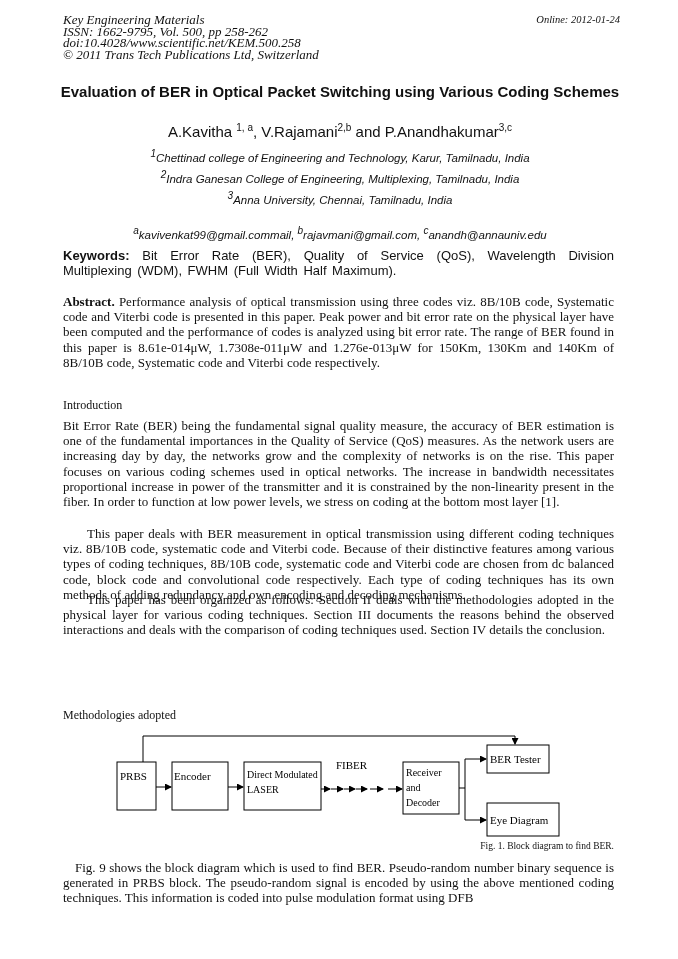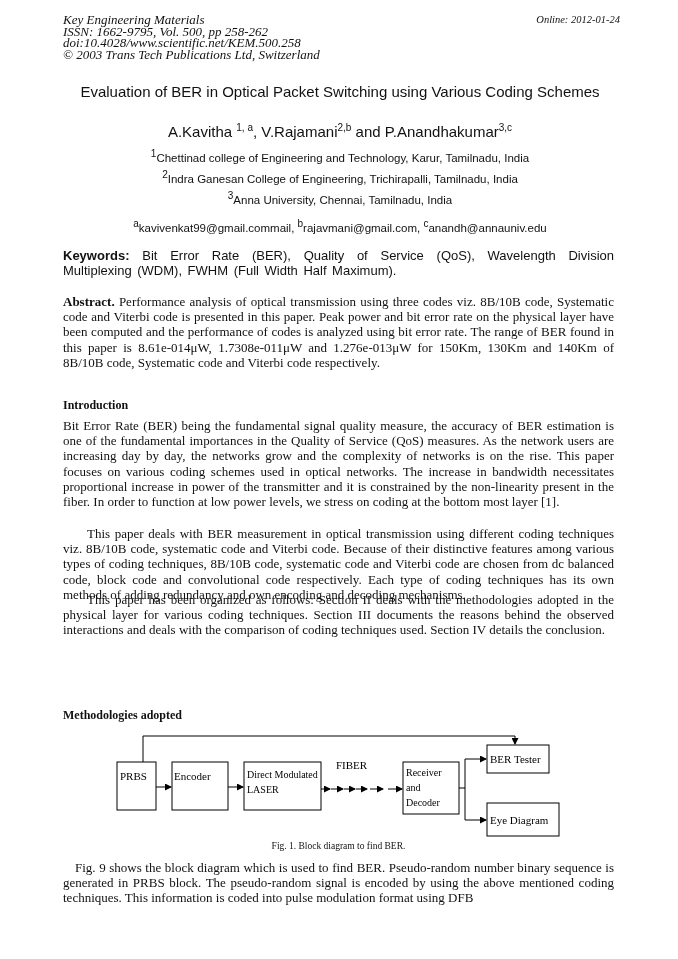--- a/index.html
+++ b/index.html
@@ -4,55 +4,55 @@
 <style>
   html, body { margin: 0; padding: 0; background: #ffffff; }
   body { width: 678px; height: 959px; position: relative; overflow: hidden; color: #111; }
   .serif { font-family: "Liberation Serif", "DejaVu Serif", serif; }
   .sans { font-family: "Liberation Sans", "DejaVu Sans", sans-serif; }
   .abs { position: absolute; }
 
   .hdr-left { left: 63px; top: 14px; font-size: 13px; font-style: italic; line-height: 11.5px; }
   .hdr-right { right: 58px; top: 14px; font-size: 10.5px; font-style: italic; line-height: 11.5px; }
 
-  .title { left: 60px; width: 560px; top: 82px; font-size: 15px; font-weight: normal; text-align: center; line-height: 19px; }
+  .title { left: 60px; width: 560px; top: 82px; font-size: 15px; font-weight: bold; text-align: center; line-height: 19px; }
   .authors { left: 60px; width: 560px; top: 122px; font-size: 15px; text-align: center; line-height: 20px; }
   .authors sup, .affil sup { font-size: 10px; vertical-align: super; line-height: 0; }
-  .affil { left: 60px; width: 560px; text-align: center; font-size: 11.5px; line-height: 14px; }
+  .affil { left: 60px; width: 560px; text-align: center; font-size: 11.5px; line-height: 14px; font-style: italic; }
 
   .para { left: 63px; width: 551px; font-size: 13px; line-height: 15.2px; text-align: justify; }
   .para.indent { text-indent: 24px; }
   .kw { left: 63px; width: 551px; top: 249px; font-size: 13px; line-height: 14.5px; text-align: justify; word-spacing: 2px; }
-  .heading { left: 63px; font-size: 12px; font-weight: bold; }
+  .heading { left: 63px; font-size: 12px; font-weight: normal; }
 
-  .caption { left: 63px; width: 551px; text-align: center; font-size: 9.5px; top: 841px; }
+  .caption { left: 63px; width: 551px; text-align: right; font-size: 9.5px; top: 841px; }
 
   svg text { font-family: "Liberation Serif", "DejaVu Serif", serif; }
 </style>
 </head>
 <body>
 
 <div class="abs hdr-left serif">
   <div>Key Engineering Materials</div>
   <div>ISSN: 1662-9795, Vol. 500, pp 258-262</div>
   <div>doi:10.4028/www.scientific.net/KEM.500.258</div>
-  <div>© 2003 Trans Tech Publications Ltd, Switzerland</div>
+  <div>© 2011 Trans Tech Publications Ltd, Switzerland</div>
 </div>
 <div class="abs hdr-right serif">Online: 2012-01-24</div>
 
 <div class="abs title sans">Evaluation of BER in Optical Packet Switching using Various Coding Schemes</div>
 
 <div class="abs authors sans">
   <span>A.Kavitha</span>&nbsp;<sup>1, a</sup><span>, </span><span>V.Rajamani</span><sup>2,b</sup><span style="white-space:pre"> and </span><span>P.Anandhakumar</span><sup>3,c</sup>
 </div>
 
 <div class="abs affil sans" style="top:151px;"><sup>1</sup><span>Chettinad college of Engineering and Technology, Karur, Tamilnadu, India</span></div>
-<div class="abs affil sans" style="top:172px;"><sup>2</sup><span>Indra Ganesan College of Engineering, Trichirapalli, Tamilnadu, India</span></div>
+<div class="abs affil sans" style="top:172px;"><sup>2</sup><span>Indra Ganesan College of Engineering, Multiplexing, Tamilnadu, India</span></div>
 <div class="abs affil sans" style="top:193px;"><sup>3</sup><span>Anna University, Chennai, Tamilnadu, India</span></div>
-<div class="abs affil sans" style="top:221px;"><sup>a</sup><span>kavivenkat99@gmail.commail</span><span style="white-space:pre">, </span><sup>b</sup><span>rajavmani@gmail.com</span><span style="white-space:pre">, </span><sup>c</sup><span>anandh@annauniv.edu</span></div>
+<div class="abs affil sans" style="top:228px;"><sup>a</sup><span>kavivenkat99@gmail.commail</span><span style="white-space:pre">, </span><sup>b</sup><span>rajavmani@gmail.com</span><span style="white-space:pre">, </span><sup>c</sup><span>anandh@annauniv.edu</span></div>
 
 <div class="abs kw sans"><b>Keywords:</b> <span>Bit Error Rate (BER), Quality of Service (QoS), Wavelength Division Multiplexing (WDM), FWHM (Full Width Half Maximum).</span></div>
 
 <div class="abs para serif" style="top:294px;"><b>Abstract.</b> <span>Performance analysis of optical transmission using three codes viz. 8B/10B code, Systematic code and Viterbi code is presented in this paper. Peak power and bit error rate on the physical layer have been computed and the performance of codes is analyzed using bit error rate. The range of BER found in this paper is 8.61e-014μW, 1.7308e-011μW and 1.276e-013μW for 150Km, 130Km and 140Km of 8B/10B code, Systematic code and Viterbi code respectively.</span></div>
 
 <div class="abs heading serif" style="top:398px;">Introduction</div>
 <div class="abs para serif" style="top:418px;">Bit Error Rate (BER) being the fundamental signal quality measure, the accuracy of BER estimation is one of the fundamental importances in the Quality of Service (QoS) measures. As the network users are increasing day by day, the networks grow and the complexity of networks is on the rise.  This paper focuses on various coding schemes used in optical networks. The increase in bandwidth necessitates proportional increase in power of the transmitter and it is constrained by the non-linearity present in the fiber. In order to function at low power levels, we stress on coding at the bottom most layer [1].</div>
 <div class="abs para serif indent" style="top:526px;">This paper deals with BER measurement in optical transmission using different coding techniques viz. 8B/10B code, systematic code and Viterbi code. Because of their distinctive features among various types of coding techniques, 8B/10B code, systematic code and Viterbi code are chosen from dc balanced code, block code and convolutional code respectively. Each type of coding techniques has its own methods of adding redundancy and own encoding and decoding mechanisms.</div>
 <div class="abs para serif indent" style="top:592px;">This paper has been organized as follows: Section II deals with the methodologies adopted in the physical layer for various coding techniques. Section III documents the reasons behind the observed interactions and deals with the comparison of coding techniques used. Section IV details the conclusion.</div>
 

